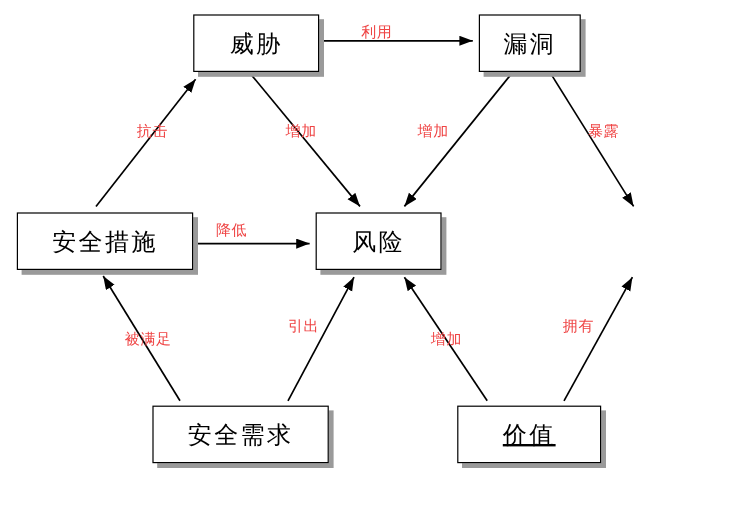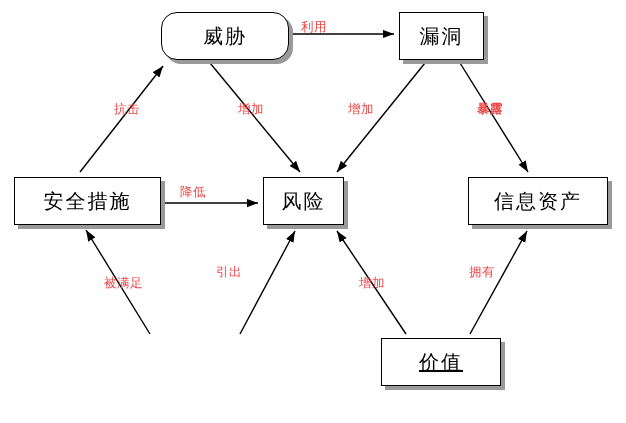--- a/index.html
+++ b/index.html
@@ -72,43 +72,43 @@
 
     <line x1="150" y1="334" x2="86" y2="230" stroke="#000000" stroke-width="1.4" marker-end="url(#arrow)"></line>
 
     <line x1="240" y1="334" x2="295" y2="231" stroke="#000000" stroke-width="1.4" marker-end="url(#arrow)"></line>
 
     <line x1="406" y1="334" x2="337" y2="231" stroke="#000000" stroke-width="1.4" marker-end="url(#arrow)"></line>
 
     <line x1="470" y1="334" x2="527" y2="231" stroke="#000000" stroke-width="1.4" marker-end="url(#arrow)"></line>
   </svg>
 
-  <div class="node" style="left:161px; top:12px; width:128px; height:48px;border-radius:16px;">
+  <div class="node" style="left:161px; top:12px; width:105px; height:48px;">
     <span>威胁</span>
   </div>
   <div class="node" style="left:399px; top:12px; width:85px; height:48px;">
     <span>漏洞</span>
   </div>
   <div class="node" style="left:14px; top:177px; width:147px; height:48px;">
     <span>安全措施</span>
   </div>
-  <div class="node" style="left:263px; top:177px; width:81px; height:48px;">
+  <div class="node" style="left:263px; top:177px; width:105px; height:48px;">
     <span>风险</span>
   </div>
-  <div class="node" style="left:468px; top:177px; width:140px; height:48px;">
-    <span>信息资产</span>
+  <div class="node" style="left:127px; top:338px; width:147px; height:48px;">
+    <span>安全需求</span>
   </div>
   <div class="node" style="left:381px; top:338px; width:120px; height:48px;text-decoration:underline;">
     <span>价值</span>
   </div>
 
   <div class="edge-label" style="left:301px; top:19px;">利用</div>
   <div class="edge-label" style="left:114px; top:101px;text-align:center;">抗击</div>
   <div class="edge-label" style="left:238px; top:101px;">增加</div>
   <div class="edge-label" style="left:348px; top:101px;">增加</div>
-  <div class="edge-label" style="left:477px; top:101px;font-weight:bold;">暴露</div>
+  <div class="edge-label" style="left:490px; top:101px;">暴露</div>
   <div class="edge-label" style="left:180px; top:184px;text-align:right;">降低</div>
   <div class="edge-label" style="left:104px; top:275px;">被满足</div>
-  <div class="edge-label" style="left:216px; top:264px;">引出</div>
+  <div class="edge-label" style="left:240px; top:264px;">引出</div>
   <div class="edge-label" style="left:359px; top:275px;">增加</div>
   <div class="edge-label" style="left:469px; top:264px;">拥有</div>
 
 </div>
 
 </body></html>

